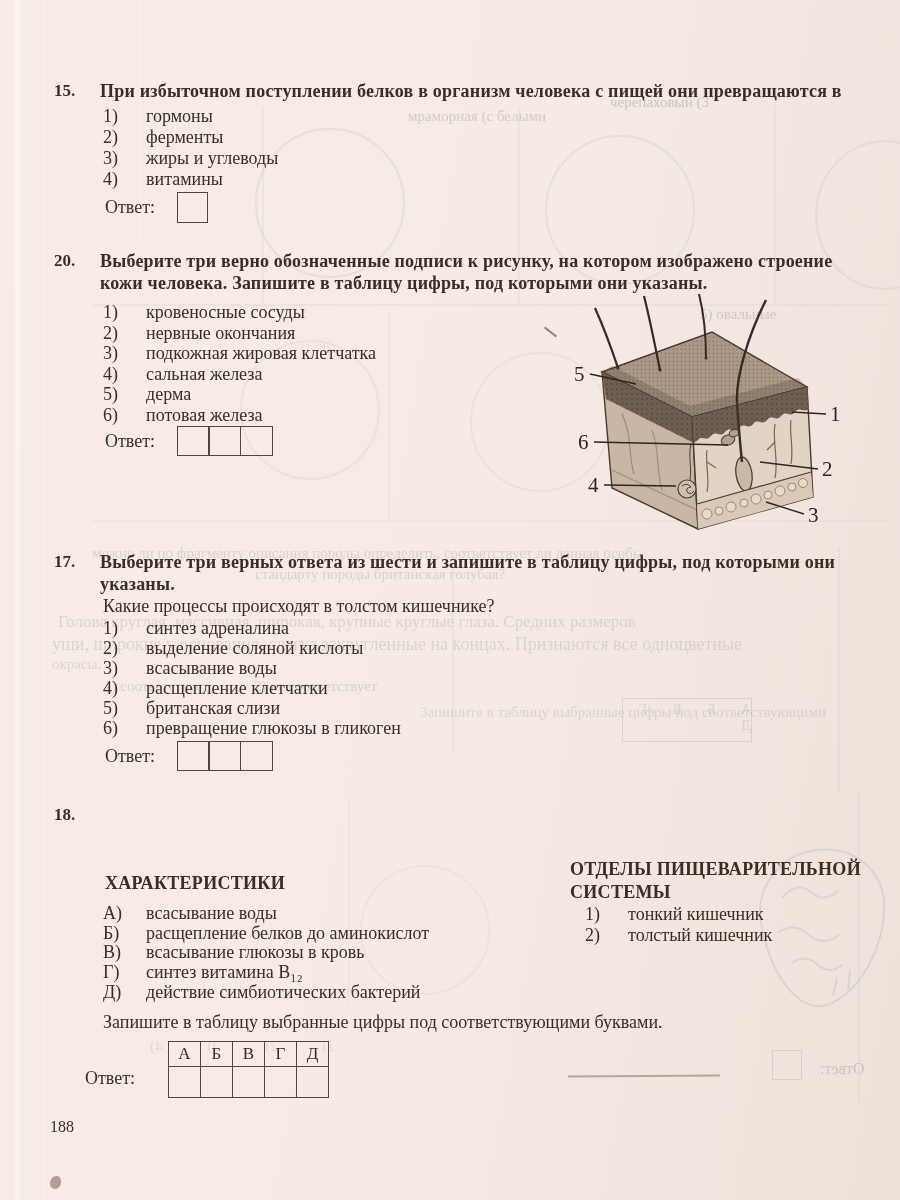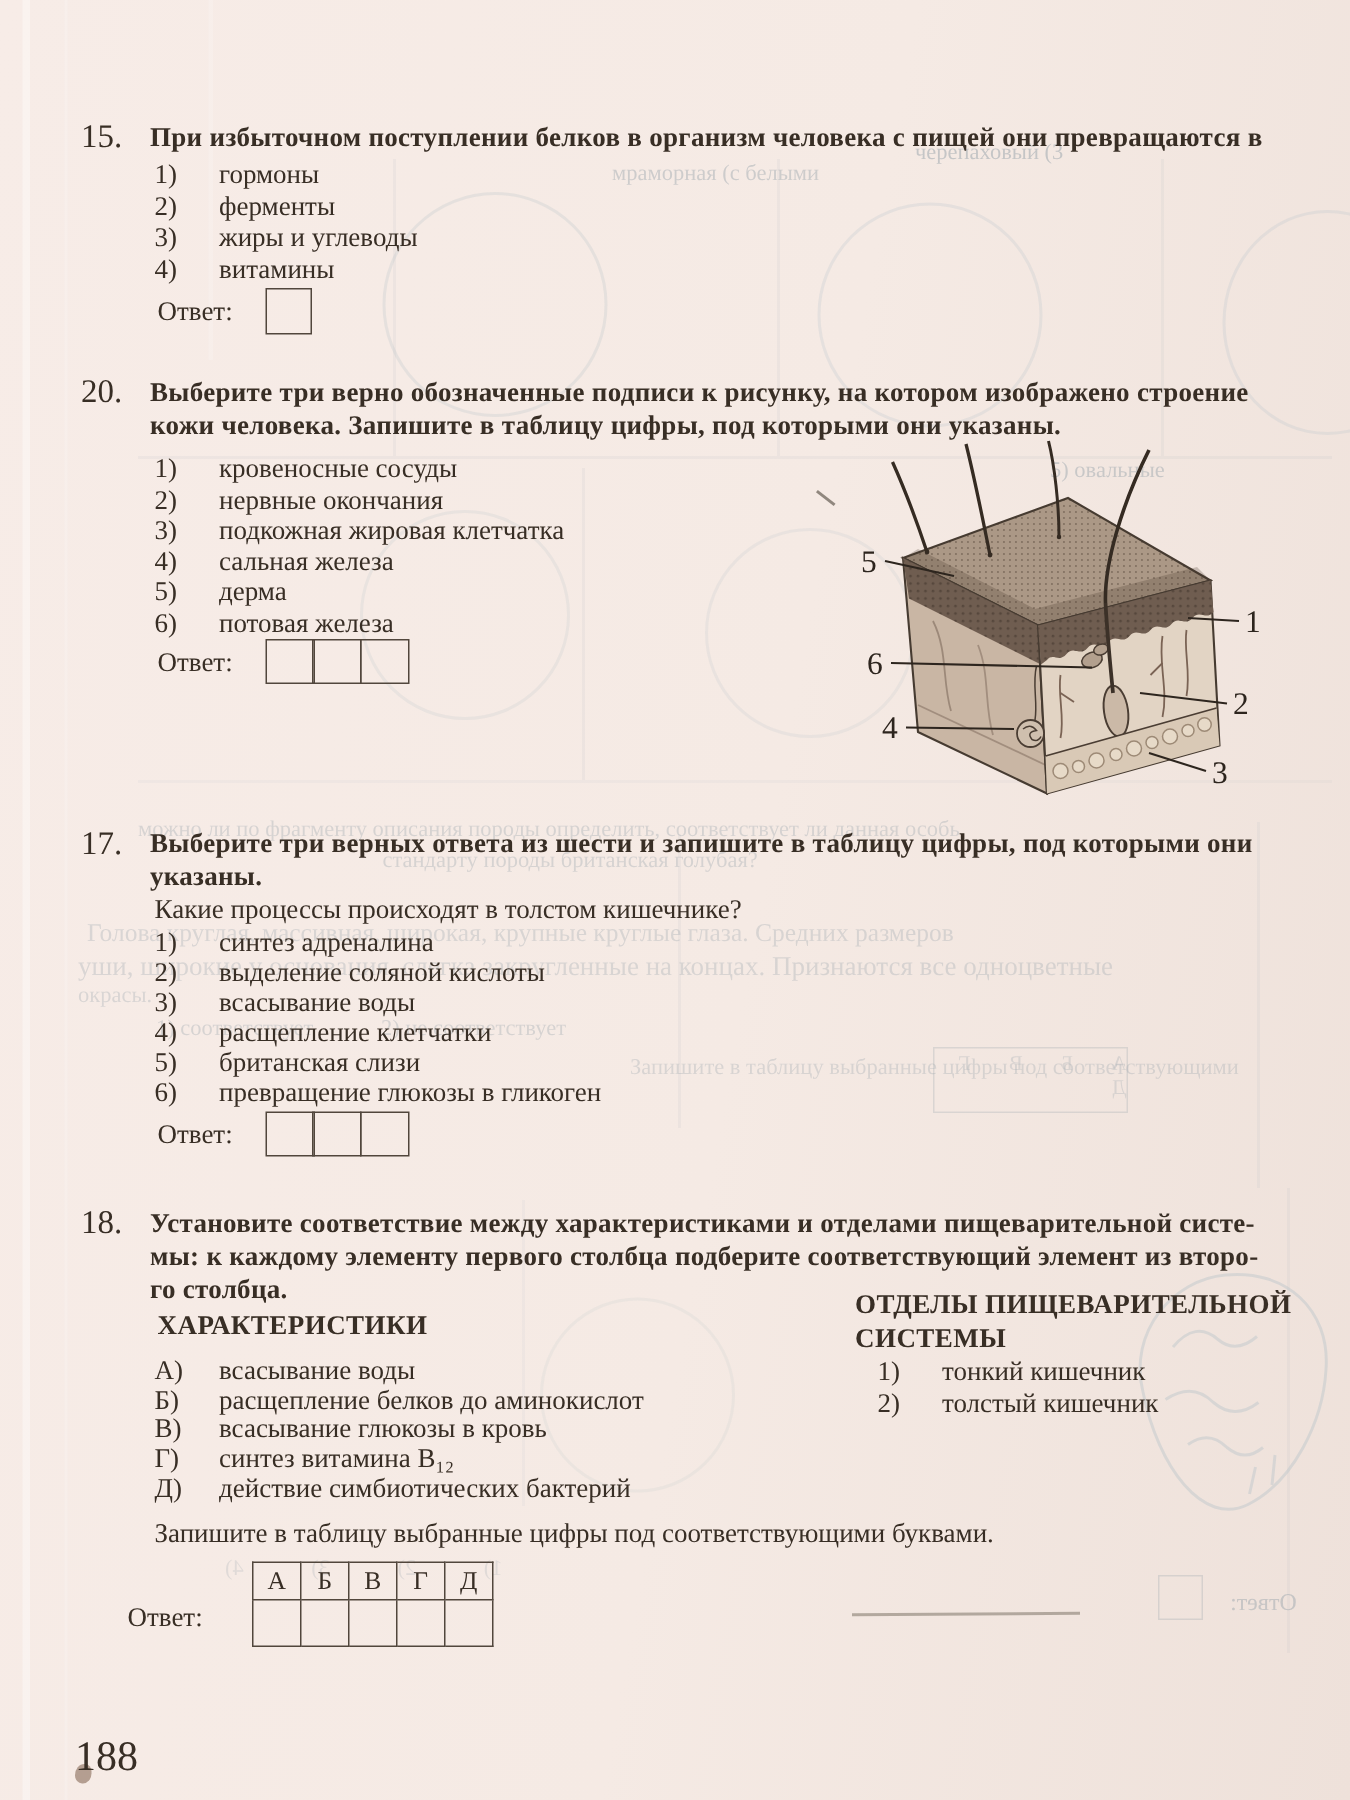--- a/index.html
+++ b/index.html
@@ -2,40 +2,40 @@
 <html><head>
 <meta charset="utf-8">
 <style>
   *{box-sizing:border-box;margin:0;padding:0}
   body{margin:0;background:#d8d2cc}
   .page{position:relative;width:900px;height:1200px;overflow:hidden;
         background:linear-gradient(100deg,#f7ece7 0%,#f5eae4 55%,#eee1da 100%);
         font-family:"Liberation Serif","DejaVu Serif",serif;color:#382e25}
   .streak{position:absolute;background:rgba(255,255,255,.6)}
   
-  .qnum{position:absolute;left:54px;font-weight:normal;font-size:22px;line-height:22px}
+  .qnum{position:absolute;left:54px;font-weight:bold;font-size:17px;line-height:22px}
   .stem{position:absolute;left:100px;width:790px;font-weight:bold;font-size:18px;letter-spacing:.2px}
   .stem div{line-height:22px;white-space:nowrap}
   .plain{position:absolute;font-size:18px;white-space:nowrap}
   .opts{position:absolute;left:103px}
   .opt{white-space:nowrap;font-size:18px}
   .on{display:inline-block;min-width:43px}
   .ans{position:absolute;display:flex;align-items:center}
   .alabel{font-size:18px;margin-right:22px}
   .box{width:31px;height:31px;border:1.8px solid #51463c}
   .boxes{display:flex}
   .boxes .box{width:33px;height:30px;margin-right:-1.8px}
   .colhead{position:absolute;font-weight:bold;font-size:18px;letter-spacing:.3px}
   .colhead div{line-height:23px;white-space:nowrap}
   .anstable{position:absolute;border-collapse:collapse;background:transparent}
   .anstable th,.anstable td{border:1.9px solid #51463c;width:32px;text-align:center;
         font-weight:normal;font-size:17px;color:#382e25;padding:0}
   .anstable th{height:25px}
   .anstable td{height:31px}
-  .pagenum{position:absolute;left:50px;top:1156px;font-size:28px}
+  .pagenum{position:absolute;left:50px;top:1118px;font-size:16px}
   
   .g{position:absolute;color:#97a3ab;white-space:pre;filter:blur(.4px)}
   .gm{transform:scaleX(-1)}
   .gline{position:absolute;background:#a9b3ba;opacity:.12}
   .gbox{position:absolute;border:1.6px solid #9aa5ac;opacity:.3}
   .gcirc{position:absolute;border:2px solid #b9c4ca;border-radius:50%}
   .gtabtxt{position:absolute;border:1.5px solid #9aa5ac;color:#97a3ab;opacity:.28;
         transform:scaleX(-1);display:flex;align-items:flex-start;justify-content:center;
         letter-spacing:11px;font-size:14px;padding-top:3px}
   .pencil{position:absolute;background:#7e7468;opacity:.55}
@@ -257,25 +257,20 @@
   <div class="ans" style="left:105px;top:741px">
     <span class="alabel">Ответ:</span>
     <span class="boxes">
       <span class="box"></span>
       <span class="box"></span>
       <span class="box"></span>
     </span>
   </div>
 
   <div class="qnum" style="top:804px">18.</div>
-  <div class="stem" style="top:804px">
-    <div>Установите соответствие между характеристиками и отделами пищеварительной систе-</div>
-    <div>мы: к каждому элементу первого столбца подберите соответствующий элемент из второ-</div>
-    <div>го столбца.</div>
-  </div>
 
   <div class="colhead" style="left:105px;top:872px">
     <div>ХАРАКТЕРИСТИКИ</div>
   </div>
   <div class="opts" style="top:904px;line-height:19.7px">
     <div class="opt"><span class="on">А)</span><span>всасывание воды</span></div>
     <div class="opt"><span class="on">Б)</span><span>расщепление белков до аминокислот</span></div>
     <div class="opt"><span class="on">В)</span><span>всасывание глюкозы в кровь</span></div>
     <div class="opt"><span class="on">Г)</span><span>синтез витамина В₁₂</span></div>
     <div class="opt"><span class="on">Д)</span><span>действие симбиотических бактерий</span></div>

